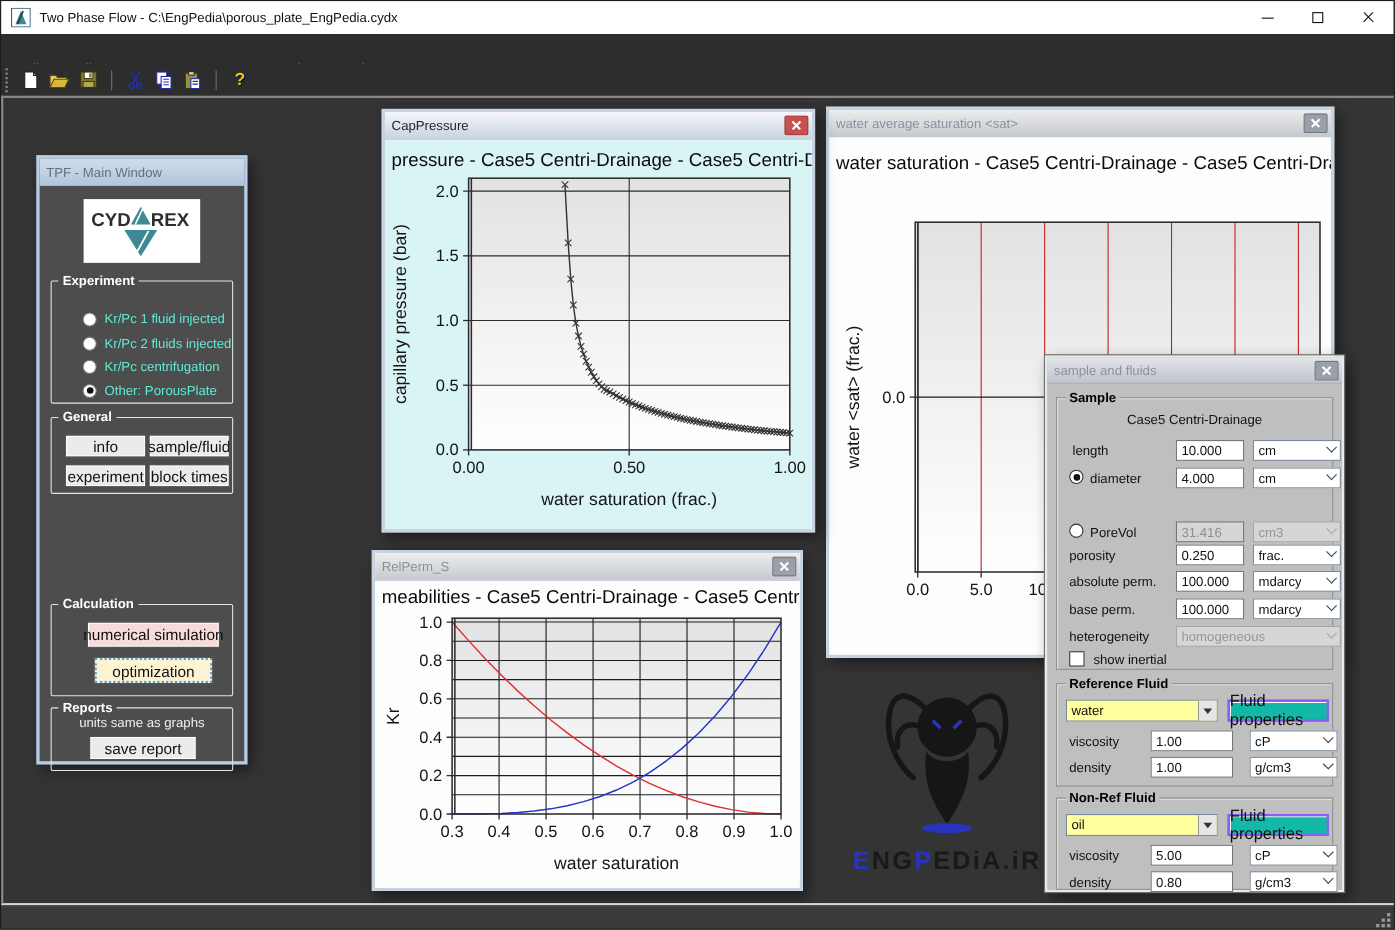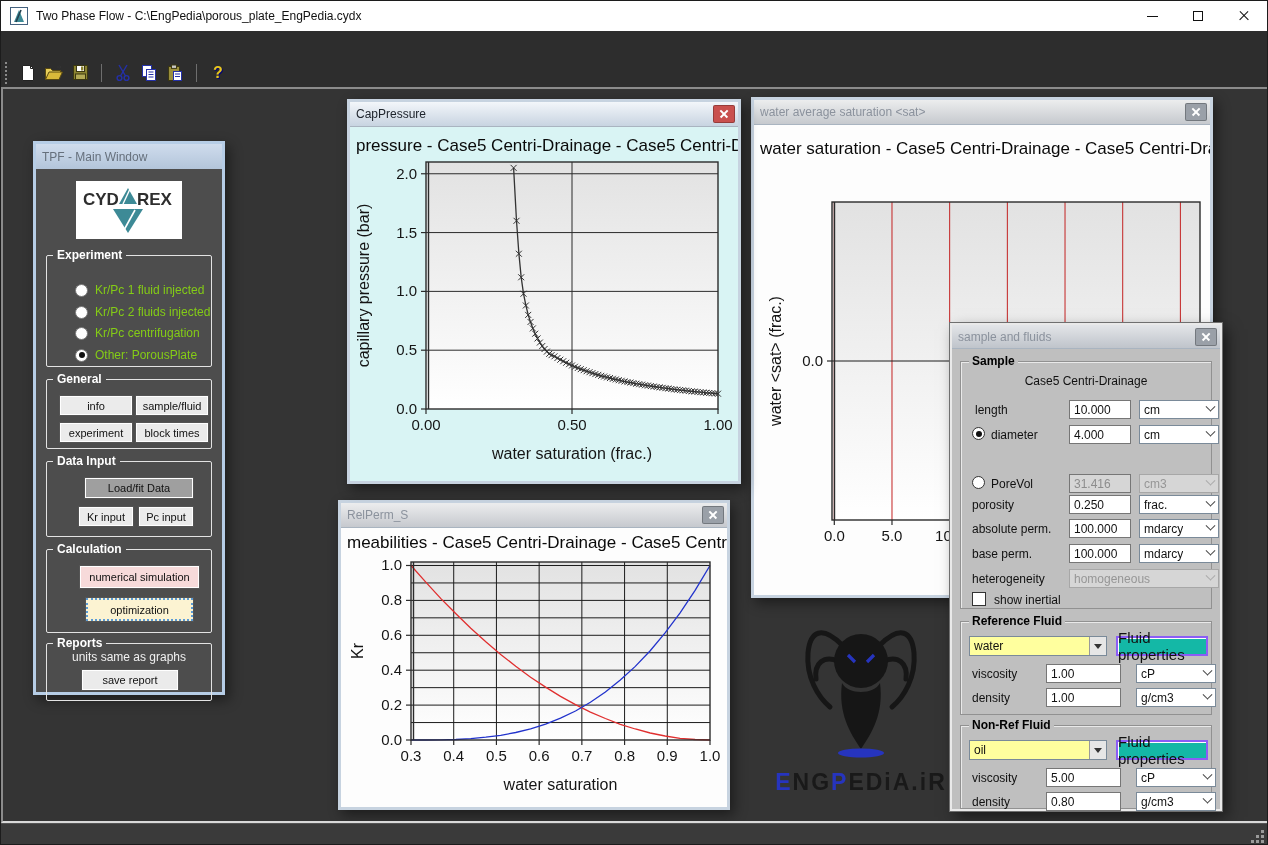--- a/index.html
+++ b/index.html
@@ -61,23 +61,23 @@
          background:#4d4d4d;box-shadow:4px 5px 12px rgba(0,0,0,.45);}
   .panel .cw-titlebar{background:linear-gradient(#cfdced,#b3c5da);border-bottom:none;}
   .panel .cw-title{color:#66707c;}
   .pbody{position:relative;width:100%;height:calc(100% - 25px);}
   .logo-box{position:absolute;left:40px;top:12px;width:106px;height:58px;background:#fff;display:flex;align-items:center;justify-content:center;}
   .pgroup{position:absolute;left:10px;width:166px;border:1px solid #e3e3e3;border-radius:2px;}
   .pgroup>.glabel{position:absolute;top:-8px;left:6px;background:#4d4d4d;padding:0 4px;color:#fff;font-size:12px;font-weight:bold;}
   .radio-row{position:absolute;left:28px;height:16px;display:flex;align-items:center;}
   .radio{width:13px;height:13px;border-radius:50%;background:#fff;border:1px solid #777;margin-right:7px;position:relative;flex:none;}
   .radio.checked::after{content:"";position:absolute;left:2.5px;top:2.5px;width:6px;height:6px;border-radius:50%;background:#111;}
-  .radio-row .rlabel{color:#84cc16;font-size:12px;white-space:nowrap;}
+  .radio-row .rlabel{color:#5eead4;font-size:12px;white-space:nowrap;}
   .pbtn{position:absolute;background:#ebebeb;border:1px solid #fff;outline:1px solid #555;
-        font-size:11px;color:#111;display:flex;align-items:center;justify-content:center;white-space:nowrap;}
+        font-size:14px;color:#111;display:flex;align-items:center;justify-content:center;white-space:nowrap;}
   .pbtn.dark{background:#9f9f9f;}
   .pbtn.pink{background:#f7dada;}
   .pbtn.cream{background:#fcf3d2;border:2px dotted #5b9bd5;}
   .pnote{position:absolute;width:100%;text-align:center;color:#f0f0f0;font-size:12px;}
 
   
   .dialog{position:absolute;left:947px;top:234px;width:272px;height:488px;background:#bfbfbf;
           border:2px solid #e9e9e9;outline:1px solid #6f6f6f;box-shadow:5px 6px 14px rgba(0,0,0,.5);}
   .dialog .cw-titlebar{height:24px;background:linear-gradient(#e3e5e8,#bfc4cb);}
   .dlg-body{position:relative;width:100%;height:calc(100% - 24px);font-size:12px;color:#111;}
@@ -261,26 +261,20 @@
         </div>
 
         <div class="pgroup" style="top:210px;height:70px;">
           <span class="glabel">General</span>
           <div class="pbtn" style="left:13px;top:16px;width:72px;height:19px;">info</div>
           <div class="pbtn" style="left:89px;top:16px;width:72px;height:19px;">sample/fluid</div>
           <div class="pbtn" style="left:13px;top:43px;width:72px;height:19px;">experiment</div>
           <div class="pbtn" style="left:89px;top:43px;width:72px;height:19px;">block times</div>
         </div>
 
-        <div class="pgroup" style="top:292px;height:76px;">
-          <span class="glabel">Data Input</span>
-          <div class="pbtn dark" style="left:38px;top:16px;width:108px;height:20px;">Load/fit Data</div>
-          <div class="pbtn" style="left:32px;top:45px;width:54px;height:19px;">Kr input</div>
-          <div class="pbtn" style="left:92px;top:45px;width:54px;height:19px;">Pc input</div>
-        </div>
 
         <div class="pgroup" style="top:380px;height:84px;">
           <span class="glabel">Calculation</span>
           <div class="pbtn pink" style="left:33px;top:16px;width:119px;height:22px;">numerical simulation</div>
           <div class="pbtn cream" style="left:39px;top:48px;width:107px;height:23px;">optimization</div>
         </div>
 
         <div class="pgroup" style="top:474px;height:58px;">
           <span class="glabel">Reports</span>
           <div class="pnote" style="top:6px;">units same as graphs</div>

